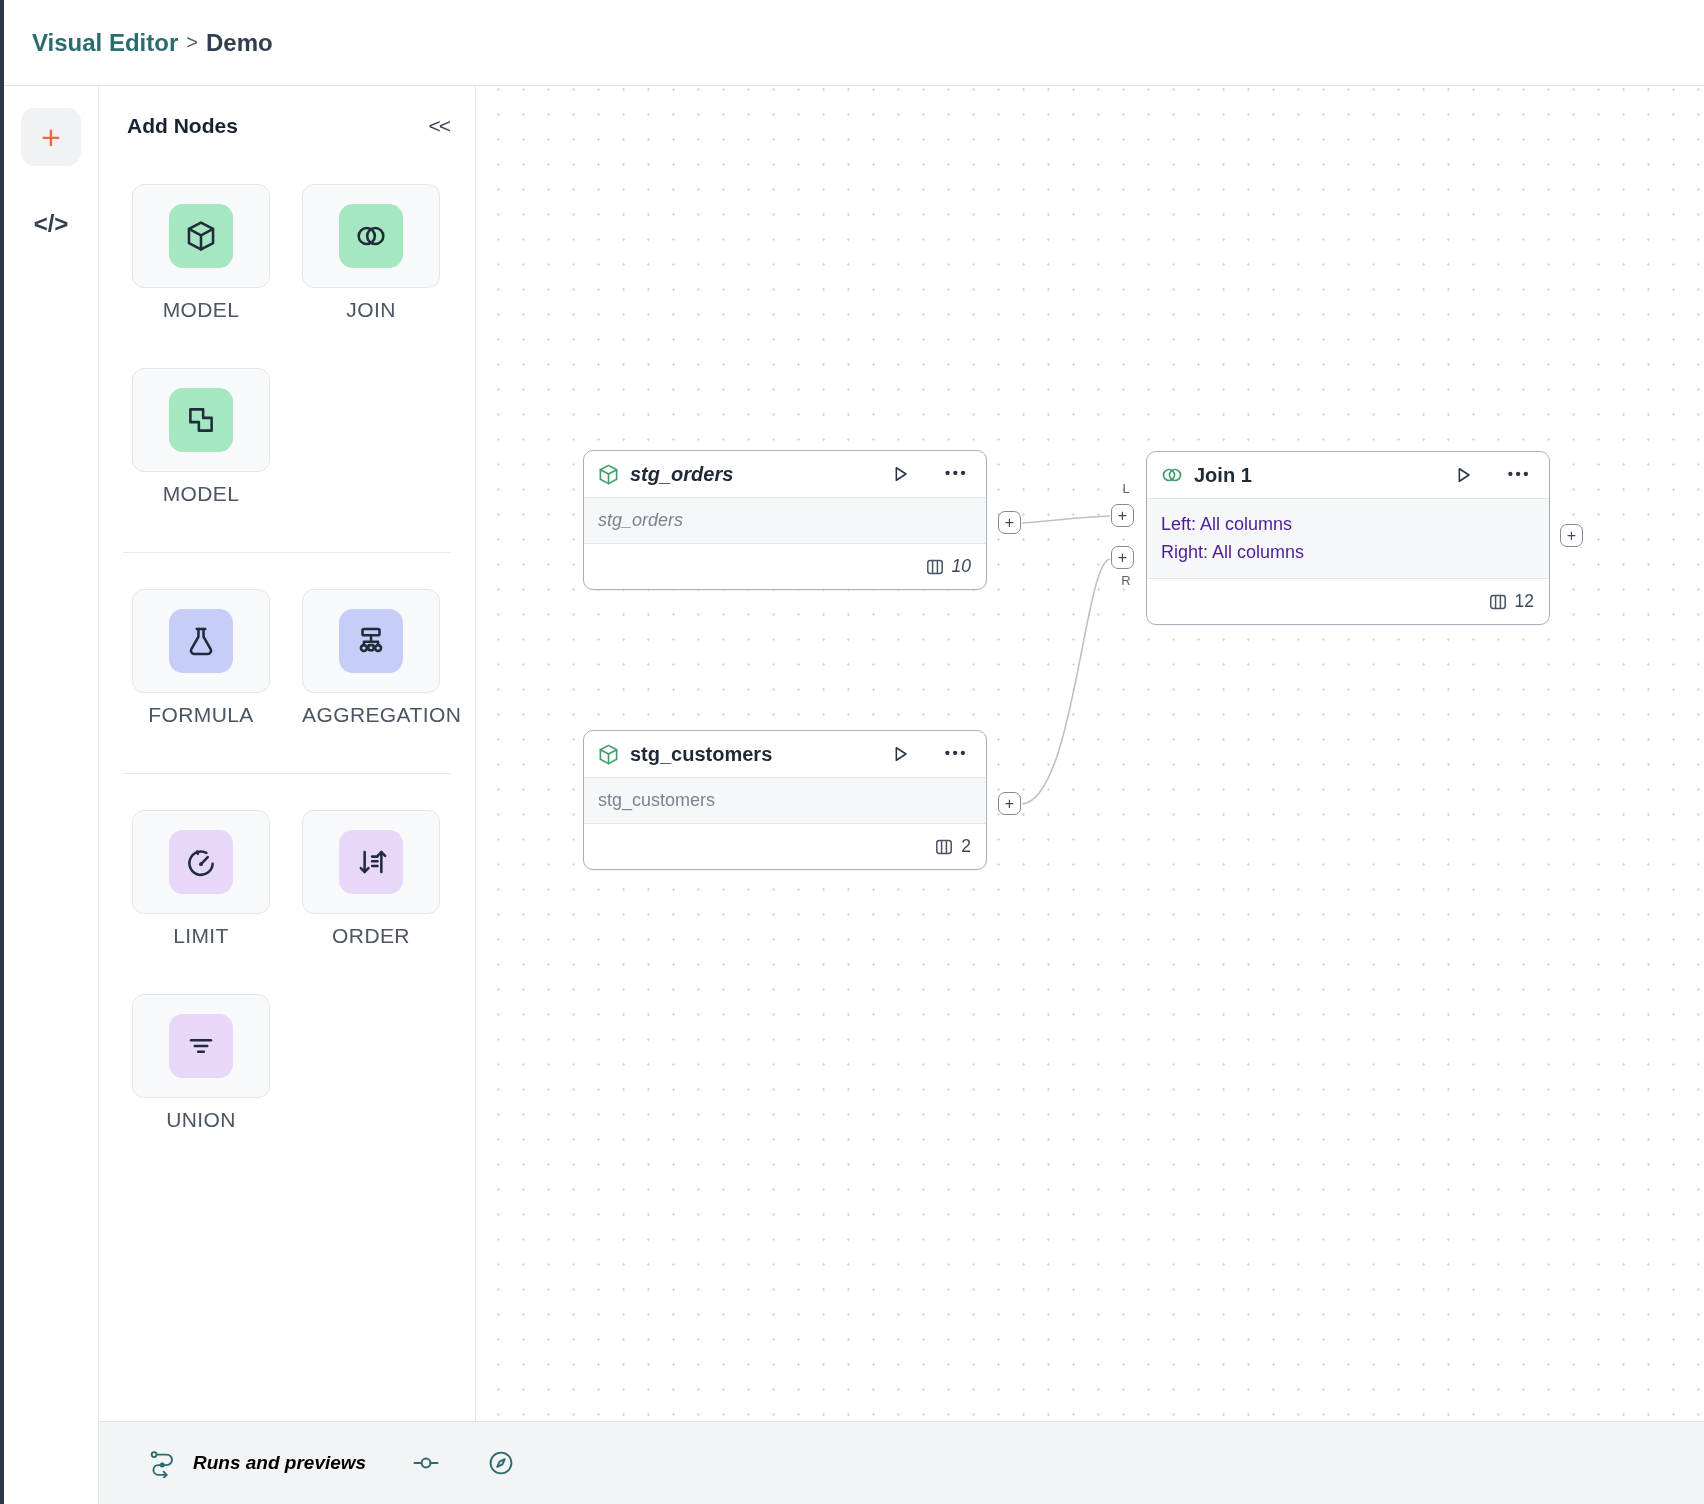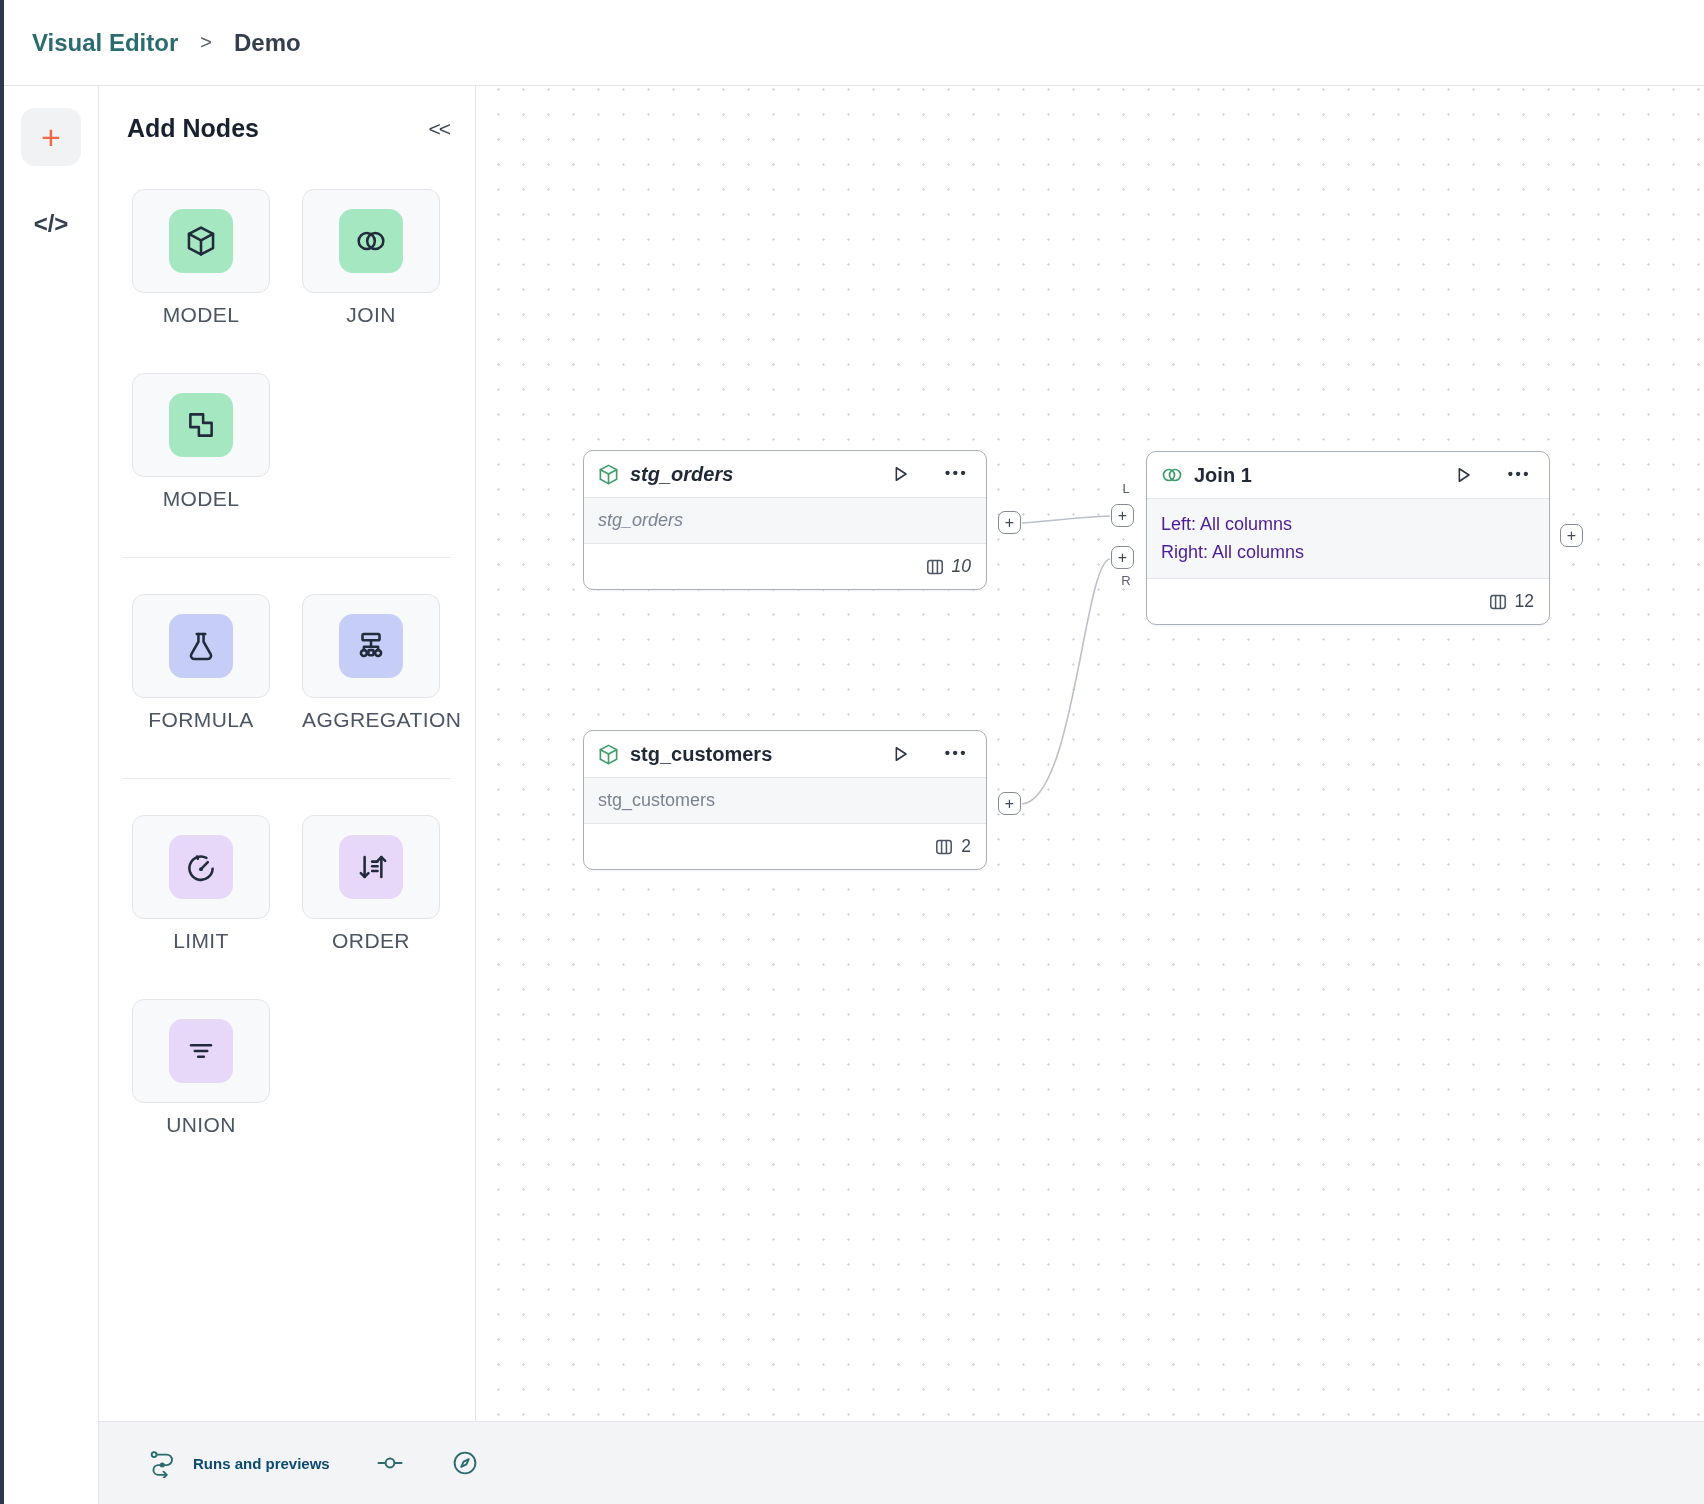--- a/index.html
+++ b/index.html
@@ -4,37 +4,37 @@
 <style>
   * { box-sizing: border-box; margin: 0; padding: 0; }
   html,body { width:1704px; height:1504px; overflow:hidden; }
   body { font-family:"Liberation Sans", sans-serif; background:#fff; position:relative; }
 
   .accent-line { position:absolute; left:0; top:0; width:4px; height:100%; background:#2d384b; z-index:60; }
   .app { padding-left:4px; height:100%; display:flex; flex-direction:column; }
 
   
   .top-header { height:86px; flex:0 0 86px; background:#fff; border-bottom:1px solid #e4e6e9; display:flex; align-items:center; padding-left:28px; }
-  .breadcrumb { display:flex; align-items:center; gap:22px; }
+  .breadcrumb { display:flex; align-items:center; gap:8px; }
   .crumb-app { color:#2b6c6e; font-size:24px; font-weight:700; }
   .crumb-sep { color:#57606d; font-size:20px; font-weight:400; }
   .crumb-page { color:#333e4e; font-size:24px; font-weight:700; }
 
   
   .main { flex:1; display:flex; position:relative; min-height:0; }
 
   
   .rail { width:95px; flex:0 0 95px; background:#fff; border-right:1px solid #e4e6e9; display:flex; flex-direction:column; align-items:center; padding-top:22px; }
   .rail-add-btn { width:60px; height:58px; border-radius:14px; background:#f1f2f4; border:none; color:#ee6a47; font-size:34px; font-weight:400; display:flex; align-items:center; justify-content:center; cursor:pointer; line-height:1; }
   .rail-code-btn { margin-top:44px; background:none; border:none; color:#333e50; font-size:24px; font-weight:700; cursor:pointer; letter-spacing:0px; }
 
   
   .panel { width:377px; flex:0 0 377px; background:#fff; border-right:1px solid #e3e5e8; padding-bottom:100px; }
   .panel-header { display:flex; justify-content:space-between; align-items:center; padding:28px 26px 0 28px; }
-  .panel-title { font-size:25px; font-weight:700; color:#18212f; }
+  .panel-title { font-size:21px; font-weight:700; color:#18212f; }
   .panel-collapse { background:none; border:none; font-size:21px; color:#3a4450; letter-spacing:-2px; cursor:pointer; }
   .palette-row { display:flex; gap:32px; padding-left:33px; margin-top:0; margin-bottom:46px; }
   .palette-row.first { margin-top:46px; }
   .palette-divider { border:none; border-top:1px solid #e8eaec; margin:44px 24px 36px 24px; }
   .node-card { width:138px; cursor:grab; }
   .node-card-box { height:104px; background:#f8f9fb; border:1.4px solid #e3e5e9; border-radius:12px; display:flex; align-items:center; justify-content:center; }
   .icon-tile { width:64px; height:64px; border-radius:14px; display:flex; align-items:center; justify-content:center; }
   .tile-green  { background:#a5e7c1; }
   .tile-indigo { background:#c6cef7; }
   .tile-purple { background:#e7d7f8; }
@@ -61,21 +61,21 @@
   .n-footer svg { stroke:#4a5463; fill:none; stroke-width:1.5; }
   .n-count { font-size:17.5px; color:#3f4956; }
 
   .handle { position:absolute; width:23px; height:23px; background:#fff; border:1.4px solid #828a95; border-radius:7px; color:#3f4a59; font-size:16px; line-height:20px; text-align:center; cursor:crosshair; z-index:5; padding:0; }
   .port-label { position:absolute; width:20px; text-align:center; font-size:13px; color:#59626f; z-index:5; }
 
   
   .bottom-bar { position:absolute; left:95px; right:0; bottom:0; height:83px; background:#f3f4f6; border-top:1px solid #e2e4e7; display:flex; align-items:center; z-index:20; }
   .bar-runs { display:flex; align-items:center; margin-left:49px; background:none; border:none; cursor:pointer; gap:15px; }
   .bar-runs svg, .bar-icon-btn svg { stroke:#2c6b6d; fill:none; stroke-width:2; stroke-linecap:round; stroke-linejoin:round; }
-  .bar-runs-label { color:#0c4a6e; font-size:15px; font-weight:600; }
+  .bar-runs-label { color:#000000; font-size:19px; font-weight:600;font-style:italic; }
   .bar-icon-btn { background:none; border:none; cursor:pointer; display:flex; align-items:center; }
   .bar-icon-btn.commit { margin-left:46px; }
   .bar-icon-btn.compass { margin-left:47px; }
 </style>
 </head>
 <body>
 
 <div class="accent-line"></div>
 
 <div class="app">

